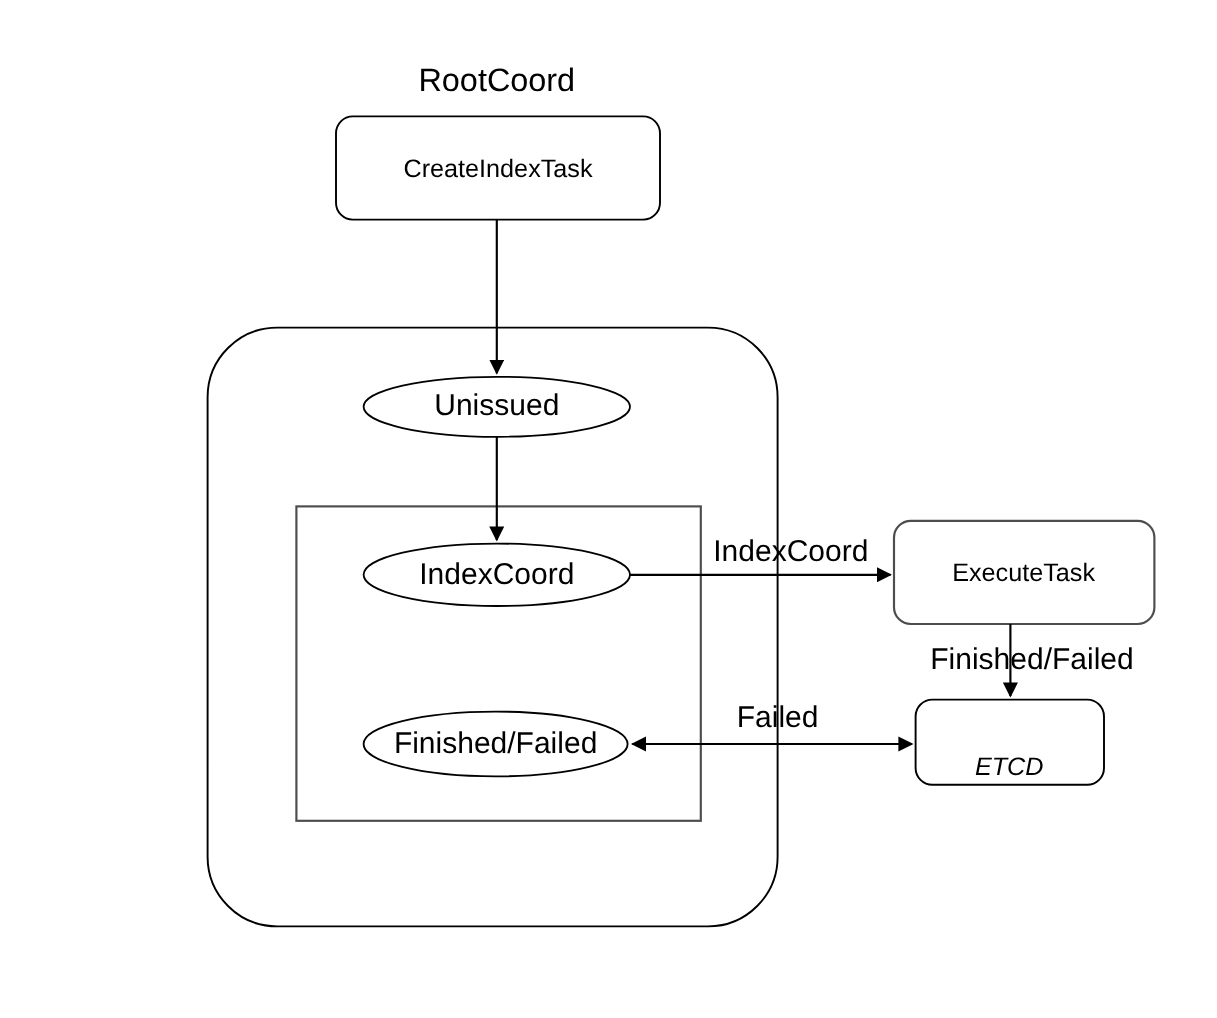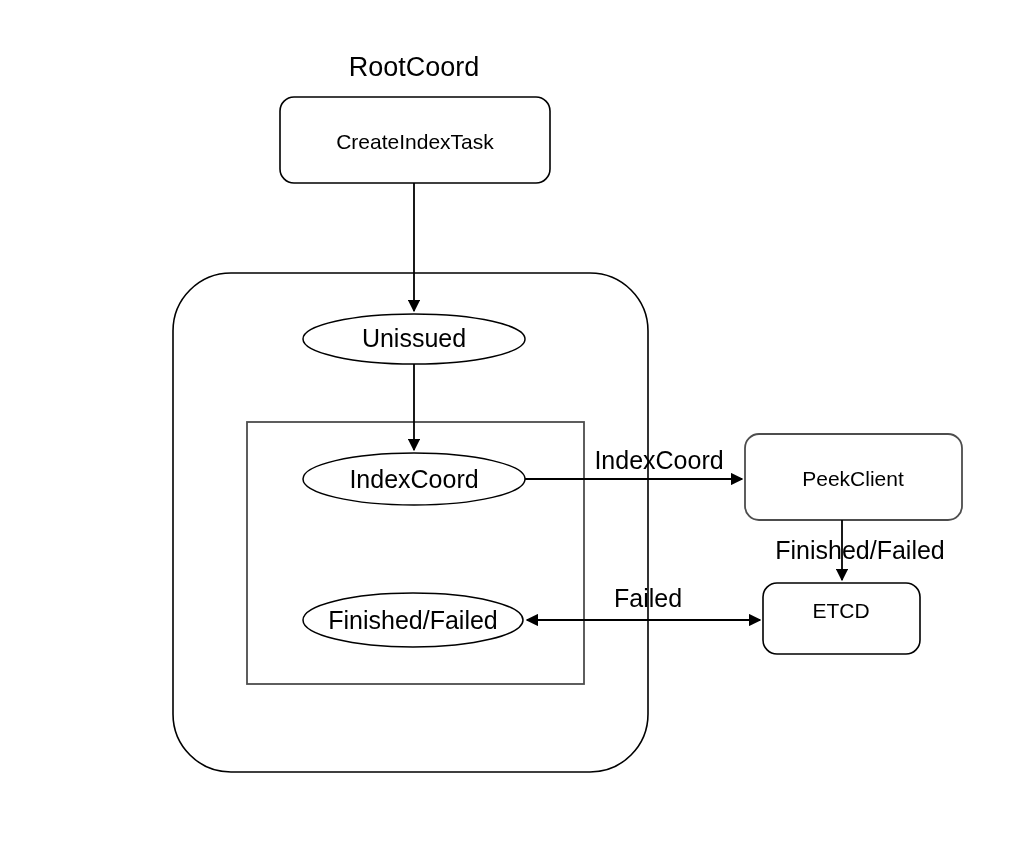--- a/index.html
+++ b/index.html
@@ -91,23 +91,23 @@
 
 
   <div class="lbl lbl-center t-state" style="left:414px; top:338px;">Unissued</div>
 
   <div class="lbl lbl-center t-state" style="left:414px; top:479px;">IndexCoord</div>
 
   <div class="lbl lbl-center t-state" style="left:413px; top:620px;">Finished/Failed</div>
 
 
 
-  <div class="lbl lbl-center t-node" style="left:853px; top:478px;">PeekClient</div>
+  <div class="lbl lbl-center t-node" style="left:853px; top:478px;">ExecuteTask</div>
 
-  <div class="lbl lbl-center t-node" style="left:841px; top:610px;">ETCD</div>
+  <div class="lbl lbl-center t-node" style="left:841px; top:639px;font-style:italic;">ETCD</div>
 
   <div class="lbl lbl-center t-edge" style="left:659px; top:460px;">IndexCoord</div>
 
   <div class="lbl lbl-center t-edge" style="left:860px; top:550px;">Finished/Failed</div>
 
   <div class="lbl lbl-center t-edge" style="left:648px; top:598px;">Failed</div>
 
 </div>
 
 </body></html>

